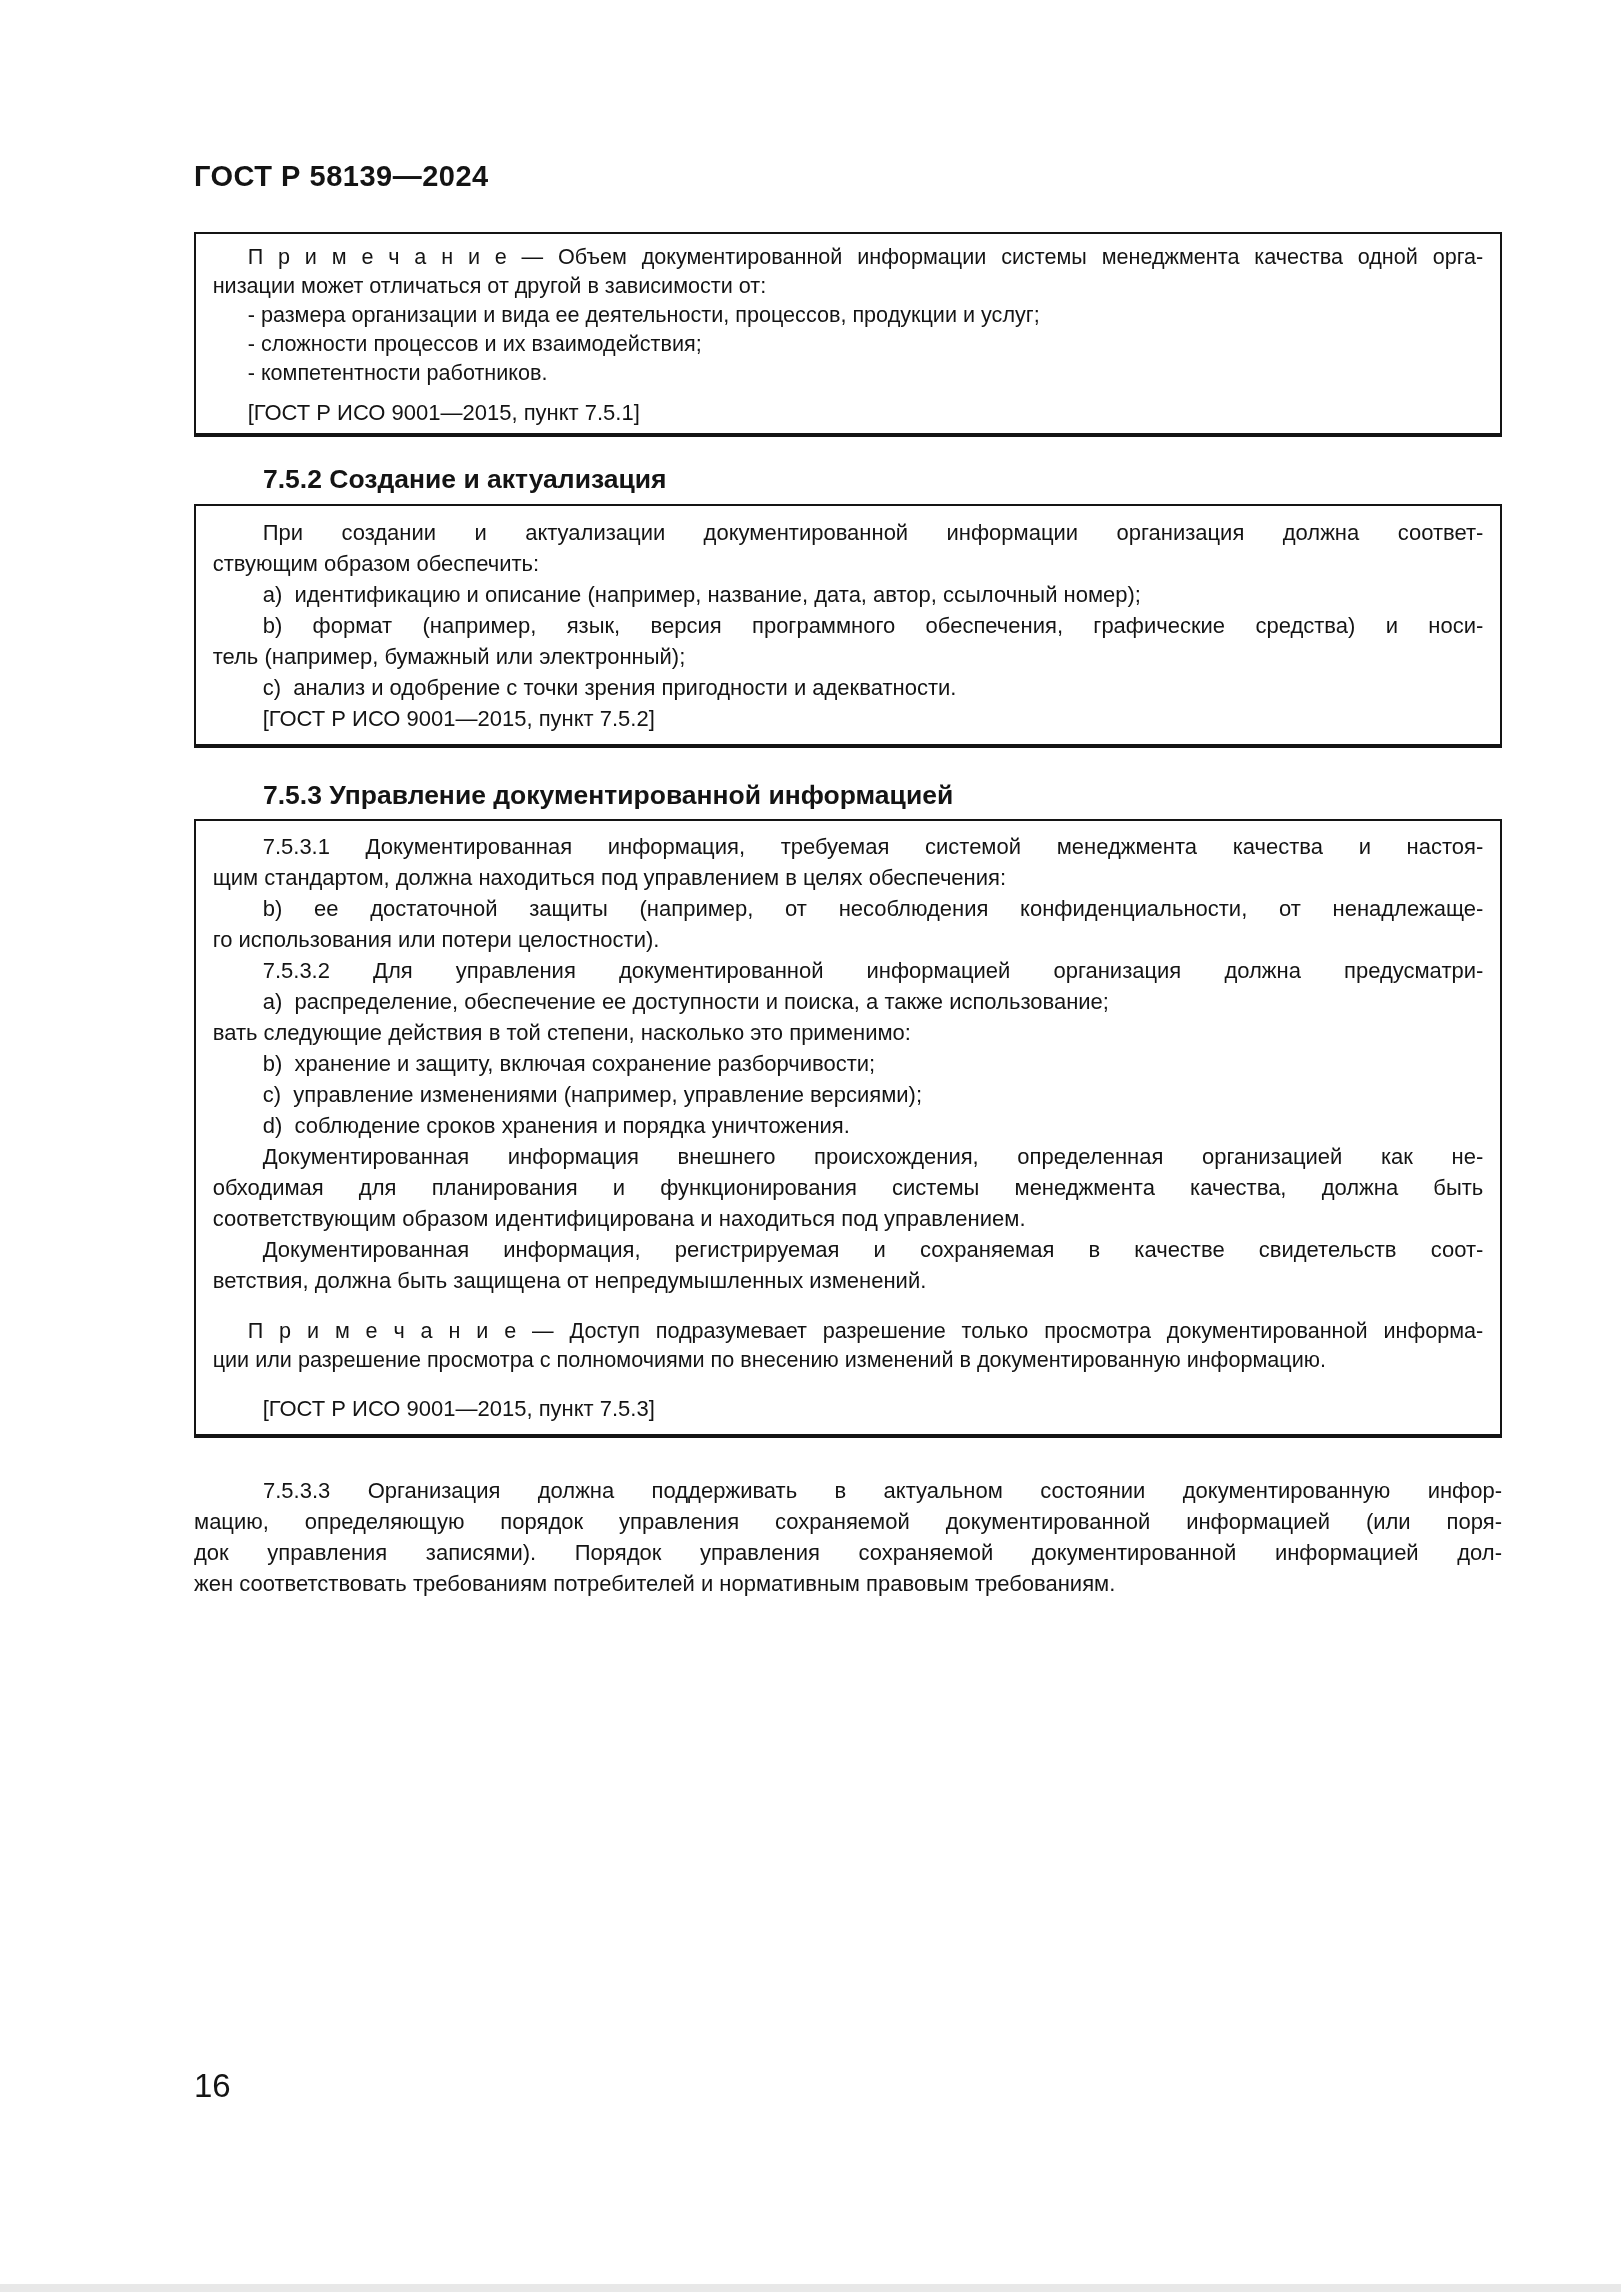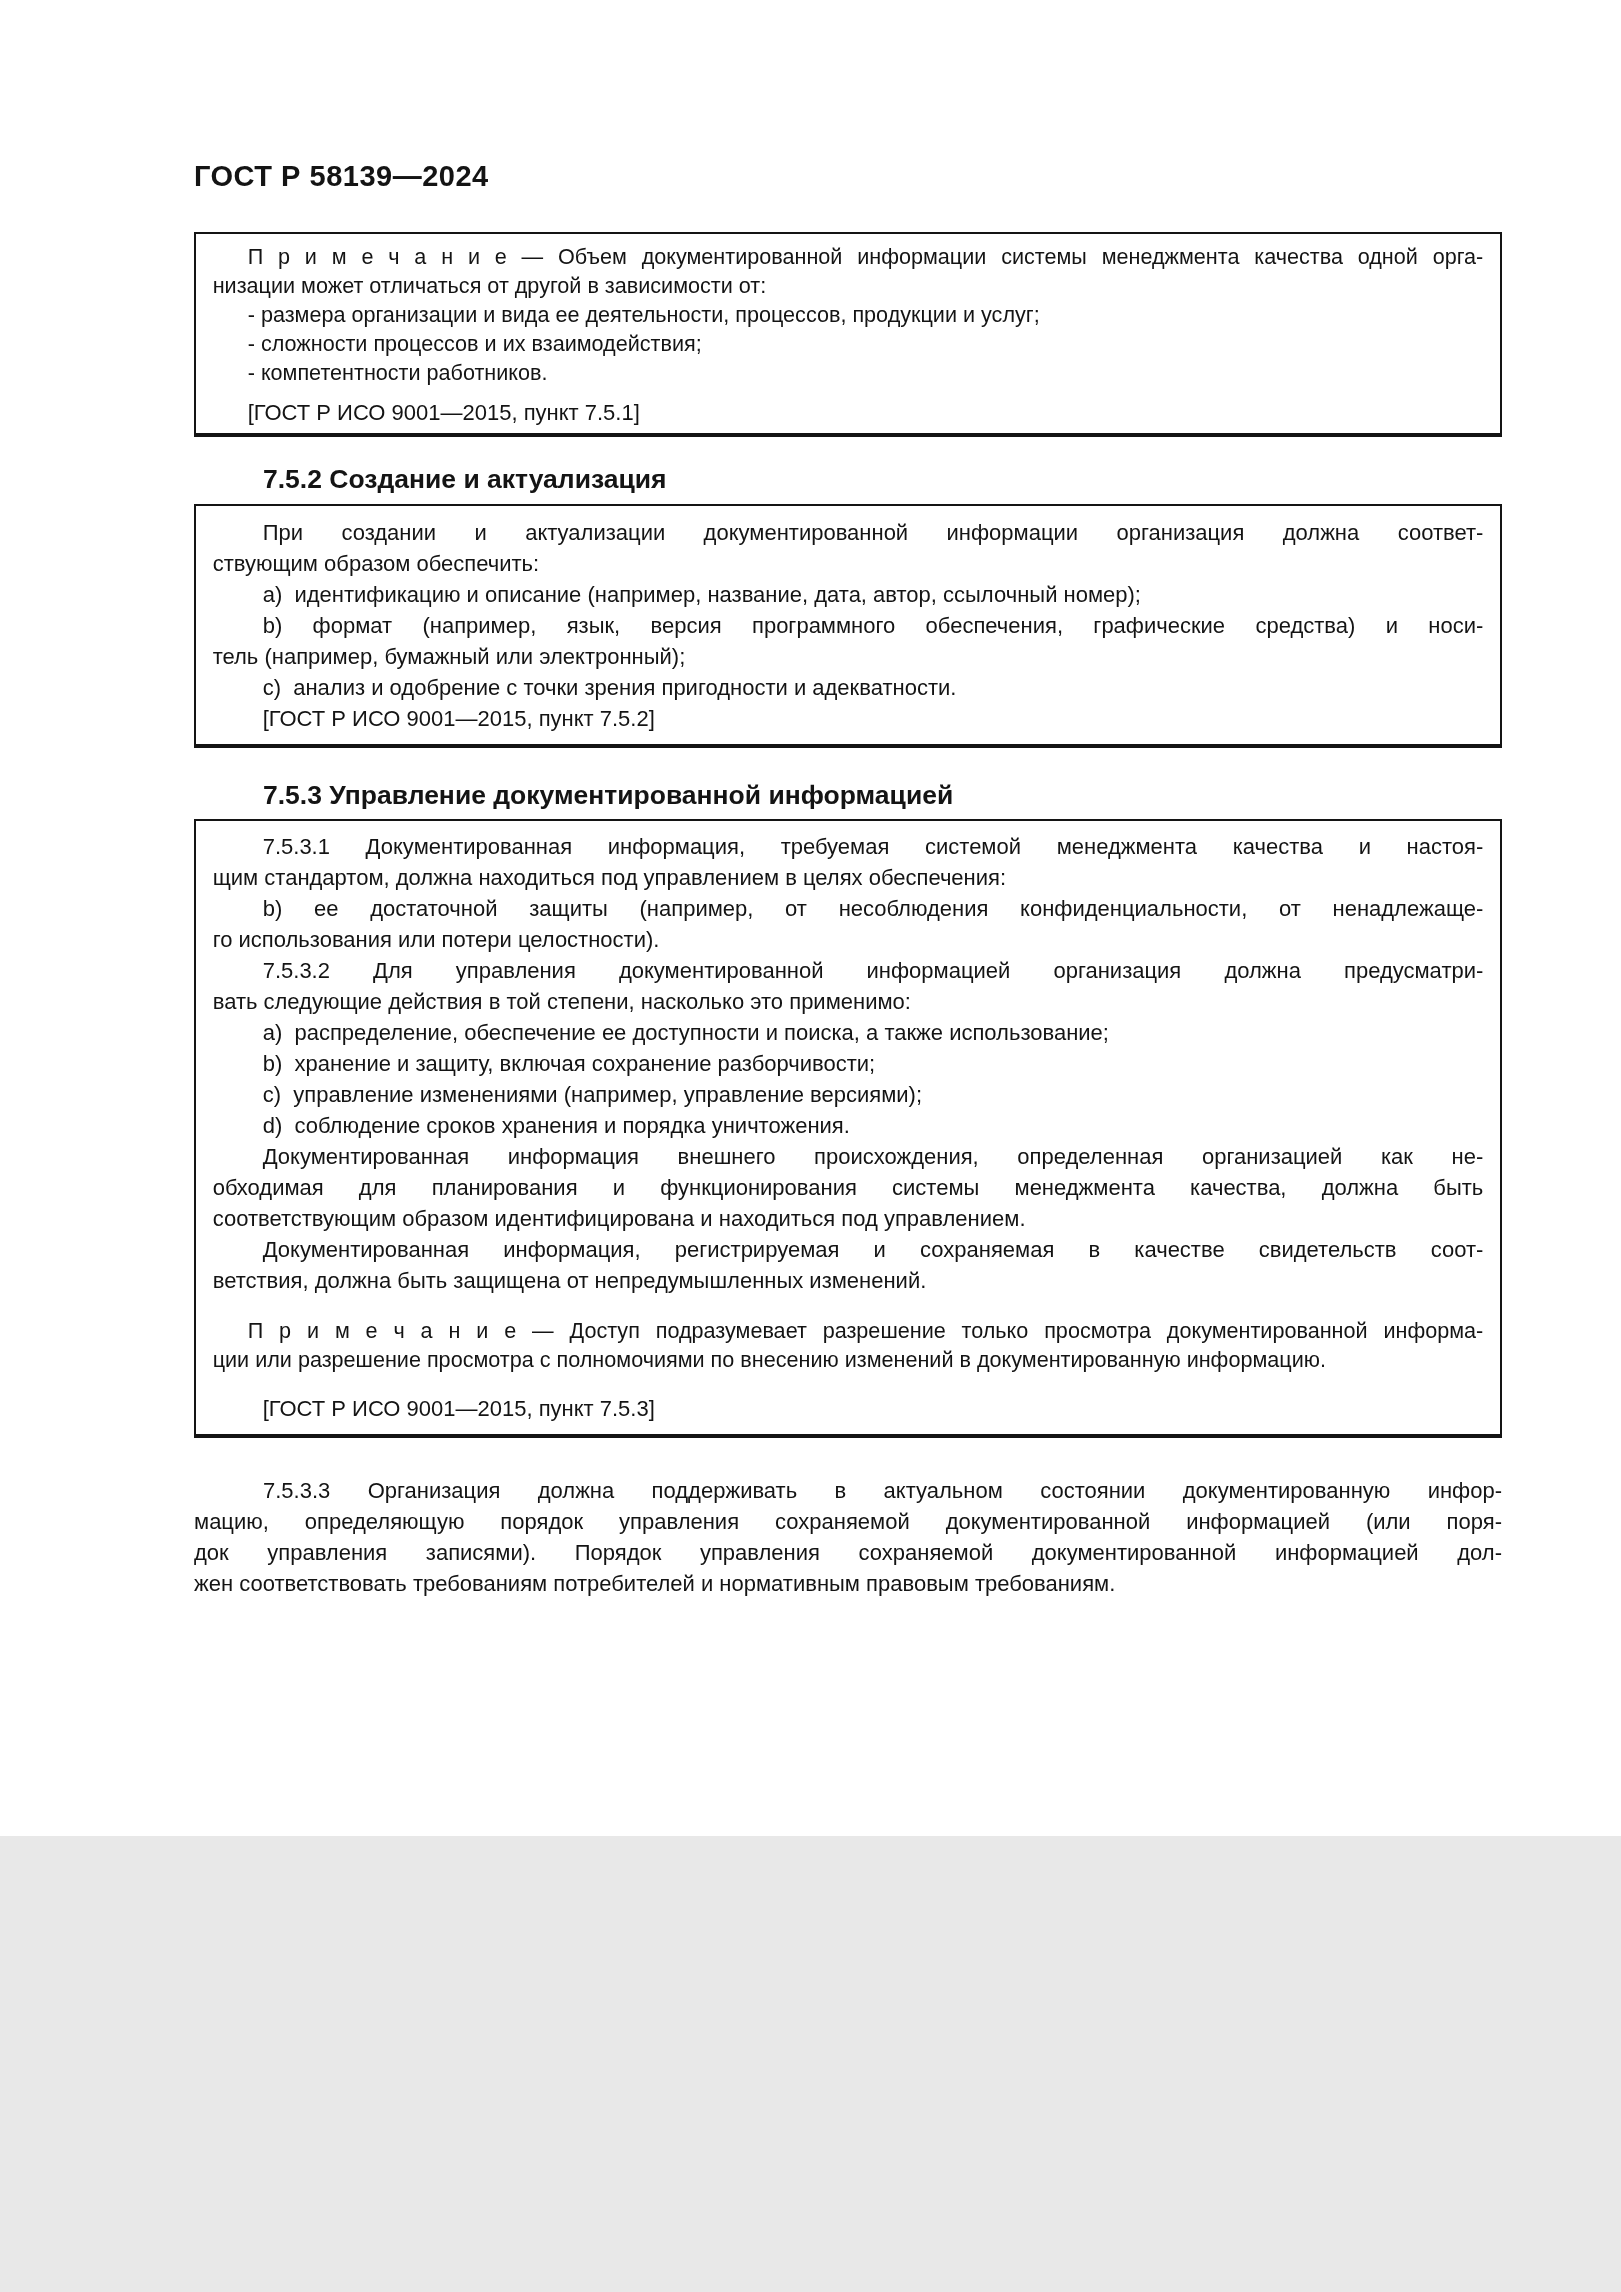--- a/index.html
+++ b/index.html
@@ -1,18 +1,18 @@
 <!DOCTYPE html>
 <html><head>
 <meta charset="utf-8">
 <style>
   html,body{margin:0;padding:0;background:#e8e8e8;}
   .page{
     position:relative;
-    width:1621px;height:1836px;
+    width:1621px;height:2284px;
     background:#ffffff;
     font-family:"Liberation Sans", sans-serif;
     color:#141414;
     box-sizing:border-box;
     padding:160px 119px 0 194px;
     overflow:hidden;
   }
   .doc-header{
     font-size:29px;line-height:33px;font-weight:bold;
     letter-spacing:0.5px;
@@ -83,22 +83,22 @@
     </div>
 
   <div class="sec-heading h753">7.5.3 Управление документированной информацией</div>
 
   <div class="quote-box b3">
       <div class="line ind2 fill">7.5.3.1 Документированная информация, требуемая системой менеджмента качества и настоя-</div>
       <div class="line">щим стандартом, должна находиться под управлением в целях обеспечения:</div>
       <div class="line ind2 fill">b)  ее достаточной защиты (например, от несоблюдения конфиденциальности, от ненадлежаще-</div>
       <div class="line">го использования или потери целостности).</div>
       <div class="line ind2 fill">7.5.3.2 Для управления документированной информацией организация должна предусматри-</div>
+      <div class="line ind2">a)  распределение, обеспечение ее доступности и поиска, а также использование;</div>
       <div class="line">вать следующие действия в той степени, насколько это применимо:</div>
-      <div class="line ind2">a)  распределение, обеспечение ее доступности и поиска, а также использование;</div>
       <div class="line ind2">b)  хранение и защиту, включая сохранение разборчивости;</div>
       <div class="line ind2">c)  управление изменениями (например, управление версиями);</div>
       <div class="line ind2">d)  соблюдение сроков хранения и порядка уничтожения.</div>
       <div class="line ind2 fill">Документированная информация внешнего происхождения, определенная организацией как не-</div>
       <div class="line fill">обходимая для планирования и функционирования системы менеджмента качества, должна быть</div>
       <div class="line">соответствующим образом идентифицирована и находиться под управлением.</div>
       <div class="line ind2 fill">Документированная информация, регистрируемая и сохраняемая в качестве свидетельств соот-</div>
       <div class="line">ветствия, должна быть защищена от непредумышленных изменений.</div>
       <div class="line note ind1 fill gap2">П р и м е ч а н и е  — Доступ подразумевает разрешение только просмотра документированной информа-</div>
       <div class="line note">ции или разрешение просмотра с полномочиями по внесению изменений в документированную информацию.</div>

